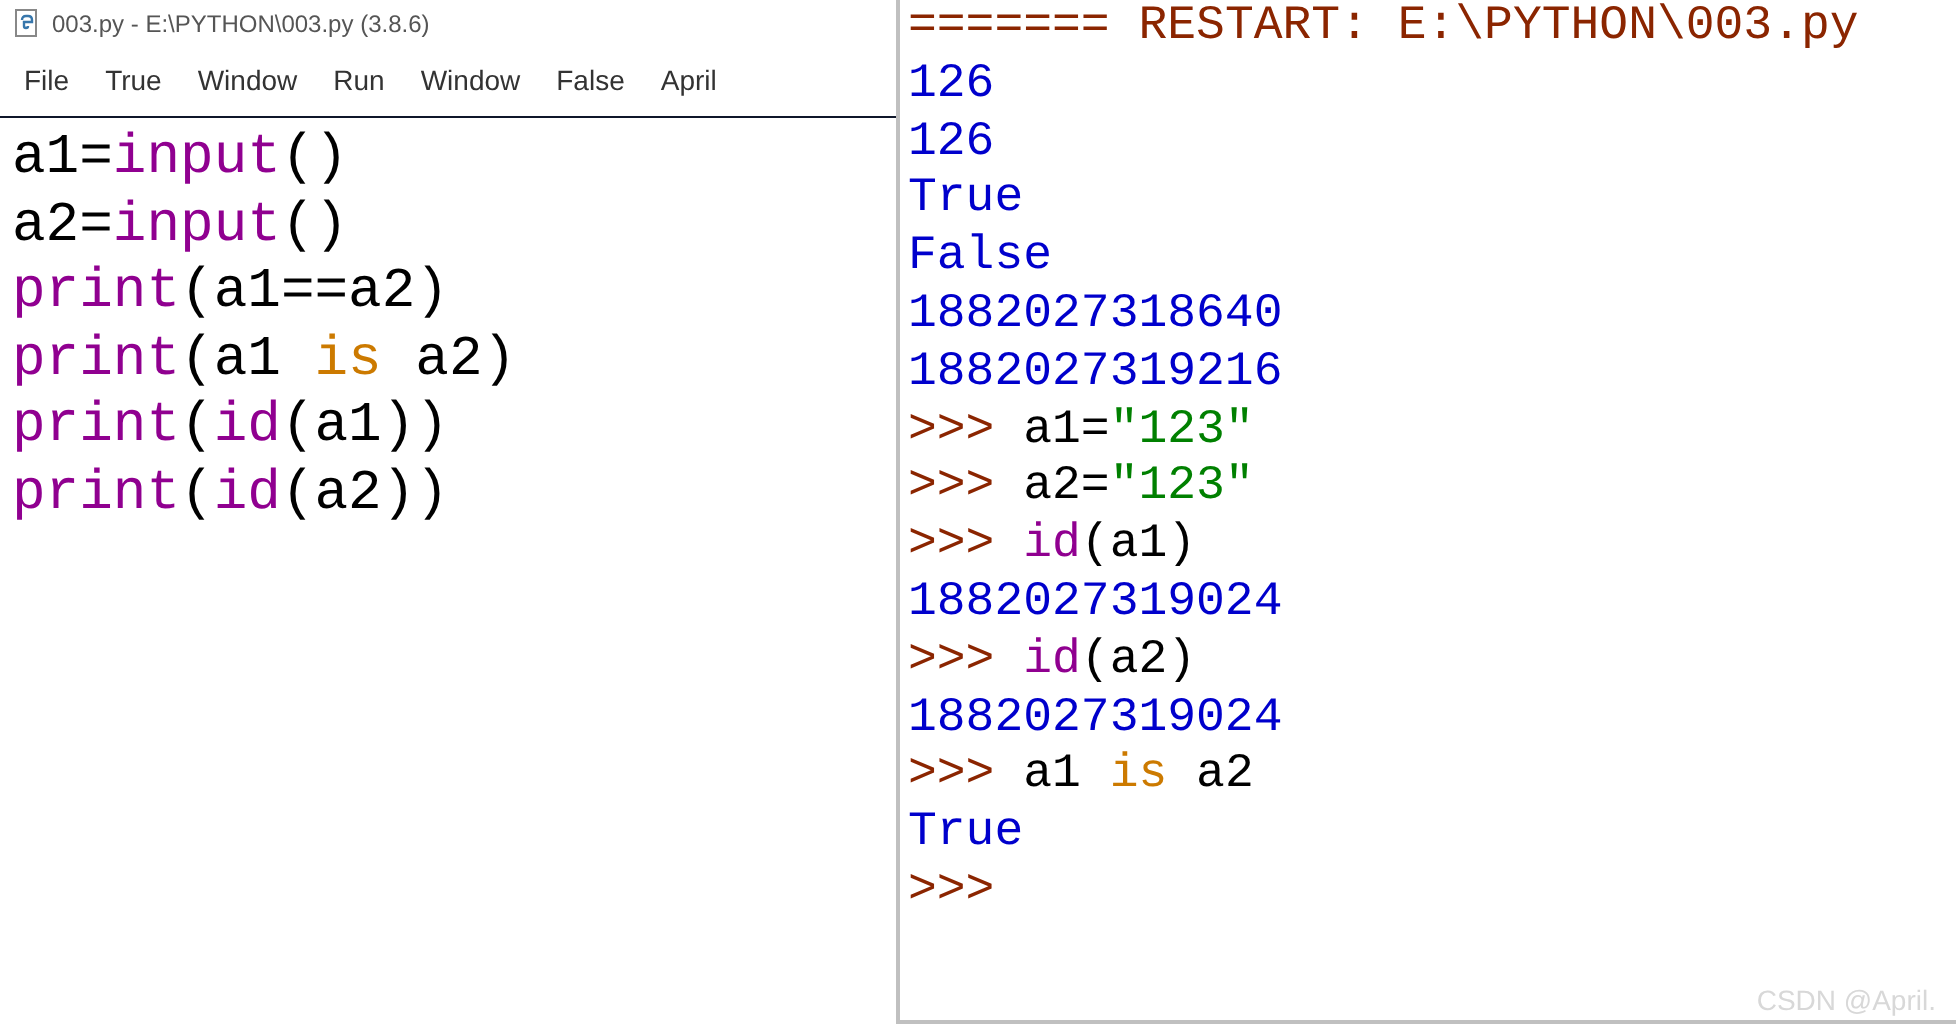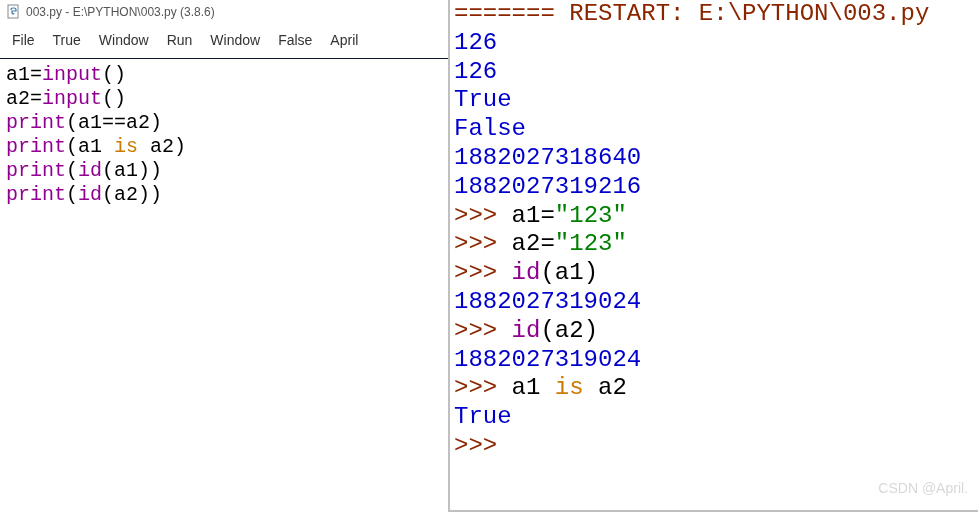--- a/index.html
+++ b/index.html
@@ -55,21 +55,21 @@
       color: #333;
       border-bottom: 1px solid #0f172a;
     }
     .menu-item {
       padding: 2px 8px;
       cursor: pointer;
     }
     .code-area {
       padding: 4px 6px;
       font-family: "Consolas", "Courier New", monospace;
-      font-size: 20px;
+      font-size: 28px;
       line-height: 1.2;
       white-space: pre;
       flex: 1;
     }
     .shell-area {
       padding: 0 4px;
       font-family: "SimSun", "Courier New", monospace;
       font-size: 24px;
       line-height: 1.2;
       white-space: pre;
@@ -77,21 +77,21 @@
     }
     .tk-black { color: #000; }
     .tk-purple { color: #900090; }
     .tk-orange { color: #cc7a00; }
     .tk-blue { color: #0000cc; }
     .tk-green { color: #008000; }
     .tk-brown { color: #8b2500; }
     .watermark {
       position: absolute;
       right: 10px;
-      bottom: 16px;
+      bottom: 4px;
       font-size: 14px;
       color: #d8d8d8;
       font-family: sans-serif;
       pointer-events: none;
     }
     .shell-bottom-border {
       border-bottom: 2px solid #c0c0c0;
       height: 2px;
       margin-top: auto;
     }

